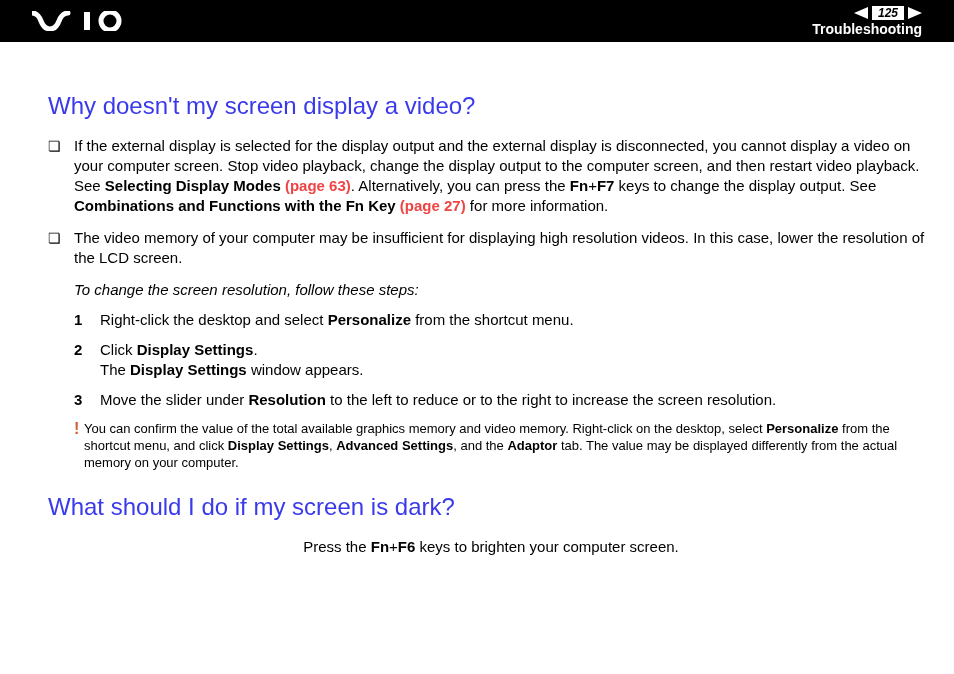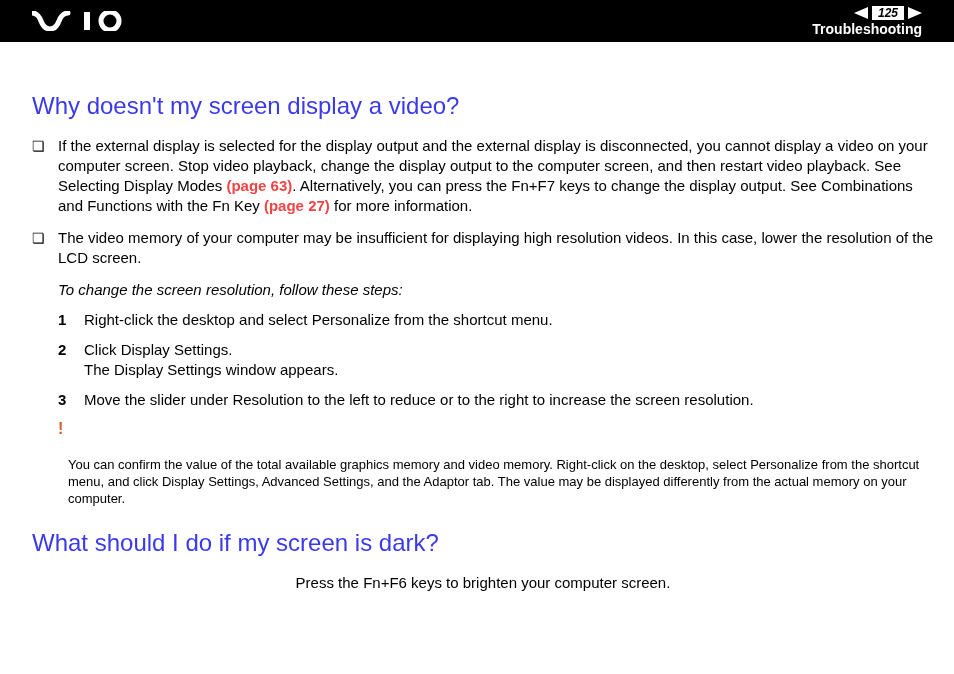--- a/index.html
+++ b/index.html
@@ -46,21 +46,21 @@
     background: #fff;
     color: #000;
     padding: 0 6px;
     line-height: 14px;
   }
   .section-label {
     font-size: 14px;
     font-weight: bold;
   }
   .content {
-    padding: 50px 20px 20px 32px;
+    padding: 50px 20px 20px 48px;
   }
   h2.heading {
     color: #3A3AEB;
     font-weight: normal;
     font-size: 24px;
     margin-bottom: 16px;
   }
   h2.heading.second {
     margin-top: 22px;
   }
@@ -116,30 +116,29 @@
     color: #D35C34;
     font-weight: bold;
     font-size: 16px;
     line-height: 18px;
     flex: 0 0 6px;
   }
   .note-body {
     font-size: 13px;
     line-height: 17px;
     flex: 1;
-    margin-top: 36px;
   }
   .plain-para {
     font-size: 15px;
     line-height: 20px;
     margin-top: 10px;
     text-align: center;
   }
   .link { color: #ef4444; font-weight: bold; }
-  b { font-weight: normal; }
+  b { font-weight: bold; }
 </style>
 </head>
 <body>
 
 <div class="black-bar">
   <div class="vaio-logo">
     <svg width="95" height="20" viewBox="0 0 95 20">
       <path d="M0 2 Q6 2 9 10 Q12 18 18 18 Q24 18 27 10 Q30 2 36 2" stroke="#fff" stroke-width="5" fill="none" stroke-linecap="round"></path>
       <rect x="52" y="1" width="6" height="18" fill="#fff"></rect>
       <circle cx="78" cy="10" r="9" stroke="#fff" stroke-width="5" fill="none"></circle>

